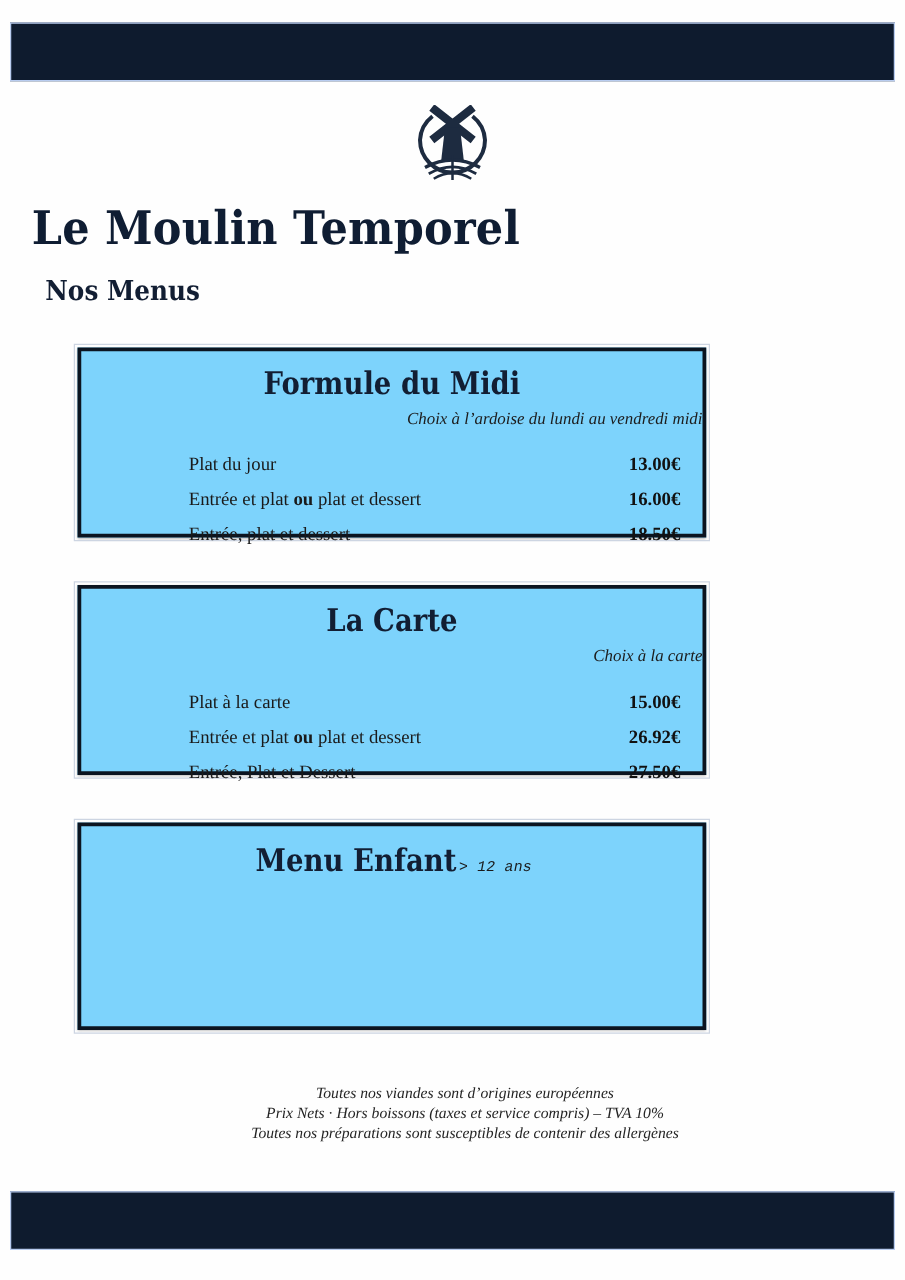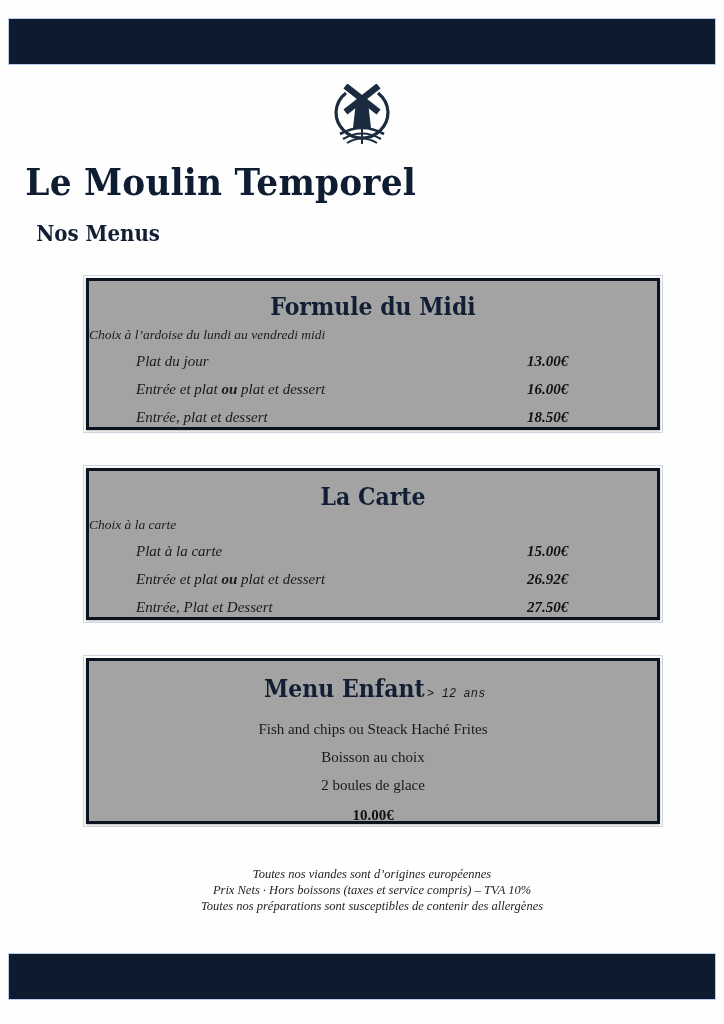--- a/index.html
+++ b/index.html
@@ -70,24 +70,24 @@
     font-family: "DejaVu Serif", "Liberation Serif", serif;
     font-weight: bold;
     font-size: 22px;
     color: #121e33;
     transform: scaleX(0.9);
   }
 
   
   .menu-box {
     position: absolute;
-    left: 86px;
-    width: 574px;
+    left: 62px;
+    width: 503px;
     box-sizing: border-box;
-    background: #a3a3a3;
+    background: #7dd3fc;
     border: 3px solid #0b1420;
     outline: 1px solid #cdd5e2;
     outline-offset: 2px;
     box-shadow: 0 1px 2px rgba(0,0,0,0.28);
   }
   .box-1 { top: 278px; height: 152px; }
   .box-2 { top: 468px; height: 152px; }
   .box-3 { top: 658px; height: 166px; }
 
   .box-title {
@@ -113,39 +113,38 @@
     font-weight: normal;
     color: #1a1a1a;
     letter-spacing: 0.2px;
     vertical-align: baseline;
     margin-left: 6px;
     display: inline-block;
     transform: scaleX(1.12);
   }
 
   .box-subtitle {
-    text-align: left;
+    text-align: right;
     font-style: italic;
     font-size: 13.5px;
     color: #1c1c1c;
     margin: 6px 0 0 0;
   }
 
   .rows {
     margin-top: 10px;
     padding: 0 0 0 0;
   }
   .row {
     display: flex;
-    align-items: flex-start;
-    padding: 0 0 0 47px;
+    align-items: flex-end;
+    padding: 0 0 0 86px;
     height: 28px;
     font-size: 15px;
     color: #1a1a1a;
-    font-style: italic;
   }
   .row-label {
     flex: 0 0 auto;
     white-space: nowrap;
   }
   .row-label b { font-weight: bold; }
   .row-price {
     position: absolute;
     left: 438px;
     font-weight: bold;
@@ -248,26 +247,20 @@
       </div>
       <div class="row">
         <span class="row-label"><span>Entrée, Plat et Dessert</span><b></b><span></span></span>
         <span class="row-price">27.50€</span>
       </div>
     </div>
   </div>
 
   <div class="menu-box box-3">
     <div class="box-title"><span>Menu Enfant</span><span class="age-note">&gt; 12 ans</span></div>
-    <div class="kid-lines">
-      <div class="kid-line">Fish and chips ou Steack Haché Frites</div>
-      <div class="kid-line">Boisson au choix</div>
-      <div class="kid-line">2 boules de glace</div>
-      <div class="kid-price">10.00€</div>
-    </div>
   </div>
 
   <div class="footer">
     <div class="footer-line">Toutes nos viandes sont d’origines européennes</div>
     <div class="footer-line">Prix Nets · Hors boissons (taxes et service compris) – TVA 10%</div>
     <div class="footer-line">Toutes nos préparations sont susceptibles de contenir des allergènes</div>
   </div>
 
   <div class="bar bar-bottom"></div>
 

